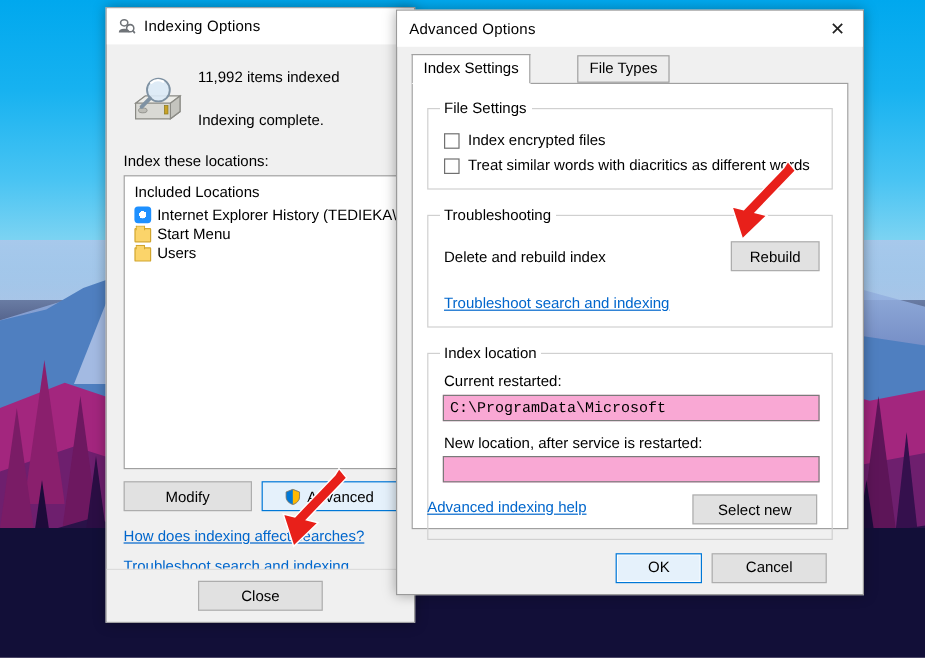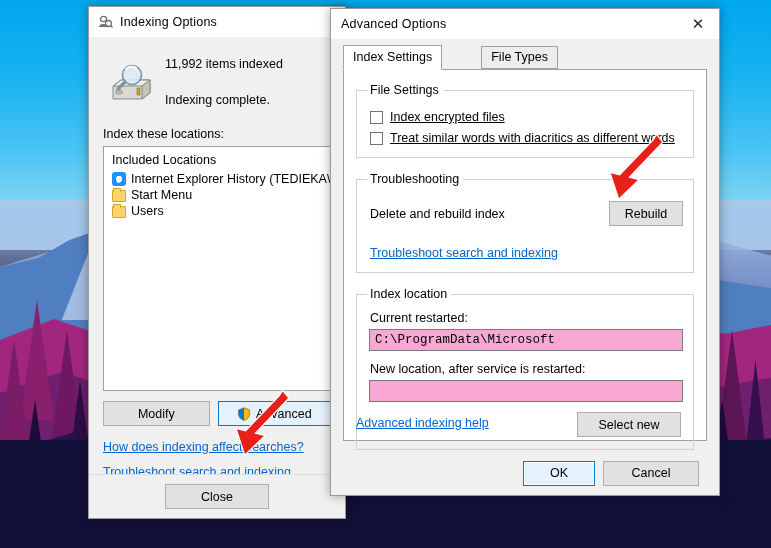--- a/index.html
+++ b/index.html
@@ -133,42 +133,42 @@
          background:#f0f0f0; cursor:default; }
   .tab.active { background:#ffffff; border-bottom:1px solid #ffffff;
                 position:relative; margin-bottom:-1px; padding-top:4px; padding-bottom:5px;}
   .tab:not(.active) { background:#ededed; margin-left:-1px; }
   .tabpanel { border:1px solid #a0a0a0; background:#ffffff; padding:13px 12px 12px 12px;
               height:372px; position:relative; }
 
   fieldset.grp { border:1px solid #d0d0d0; margin:0 0 14px 0; padding:6px 10px 12px 10px; }
   fieldset.grp legend { font-size:12.5px; color:#000; padding:0 4px 0 3px; }
 
-  .chkrow { display:flex; align-items:center; margin:7px 0 0 3px;text-decoration:underline; }
+  .chkrow { display:flex; align-items:center; margin:7px 0 0 3px; }
   .chk { width:13px; height:13px; border:1px solid #707070; background:#fff;
          margin-right:7px; flex:0 0 auto; }
   .chklbl { font-size:12.5px; color:#000; }
 
   .tsrow { display:flex; align-items:center; margin:9px 0 2px 3px; }
   .tslbl { font-size:12.5px; color:#000; }
   .btn-rebuild { width:74px; margin-left:auto; }
   .ts-link { margin:20px 0 0 3px; }
 
   .il-lbl { font-size:12.5px; color:#000; margin:4px 0 4px 3px; }
   .txtbox { border:1px solid #7a7a7a; background:#f9a8d4; height:22px; font-size:12.5px;
             color:#000; padding:2px 5px; display:flex; align-items:center;
             margin:0 0 0 2px;font-family:Liberation Mono, monospace; }
   .il-lbl2 { font-size:12.5px; color:#000; margin:11px 0 4px 3px; }
   .btn-selectnew { width:104px; margin:10px 2px 0 auto; }
   .selrow { display:flex; }
 
   .help-link { position:absolute; left:12px; bottom:10px; }
   .ao-footer { position:absolute; left:0; right:0; bottom:0; height:44px;
                display:flex; align-items:center; justify-content:flex-end;
-               gap:8px; padding-right:20px; }
+               gap:8px; padding-right:30px; }
   .btn-ok { width:72px; background:#e5f1fb; border:1px solid #0078d7;
             box-shadow:inset 0 0 0 1px #fff; }
   .btn-cancel { width:96px; }
 
   
   .arrow { position:absolute; pointer-events:none; }
 </style>
 </head>
 <body>
 

